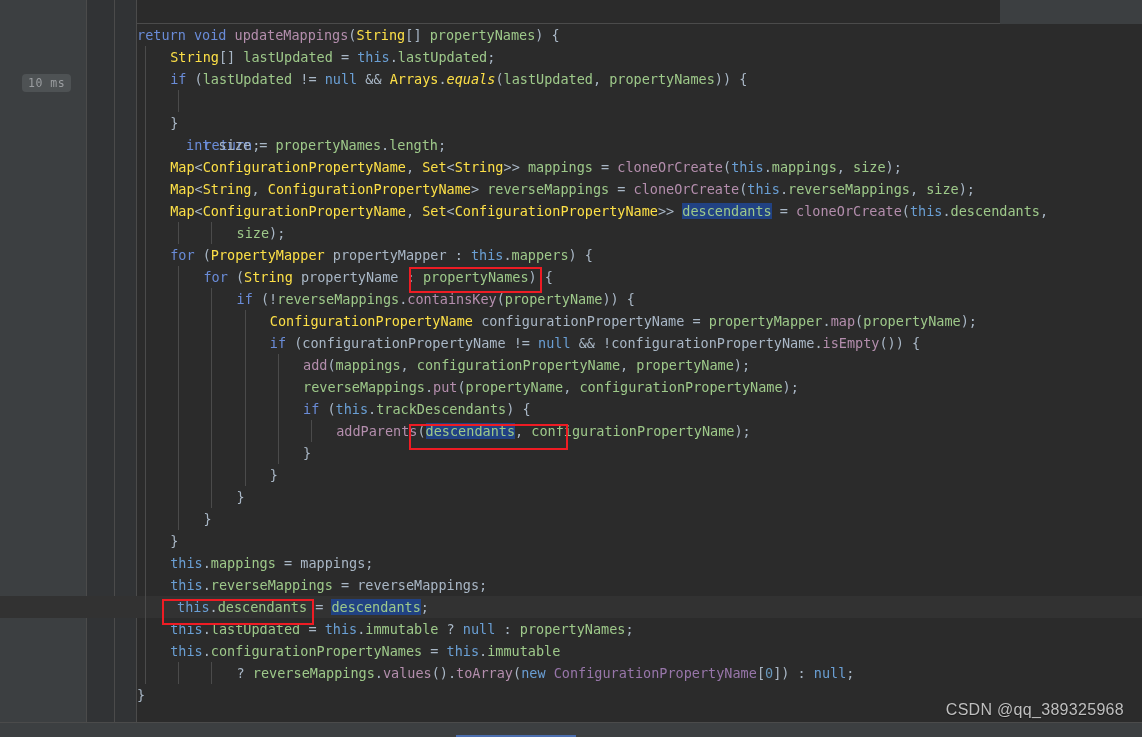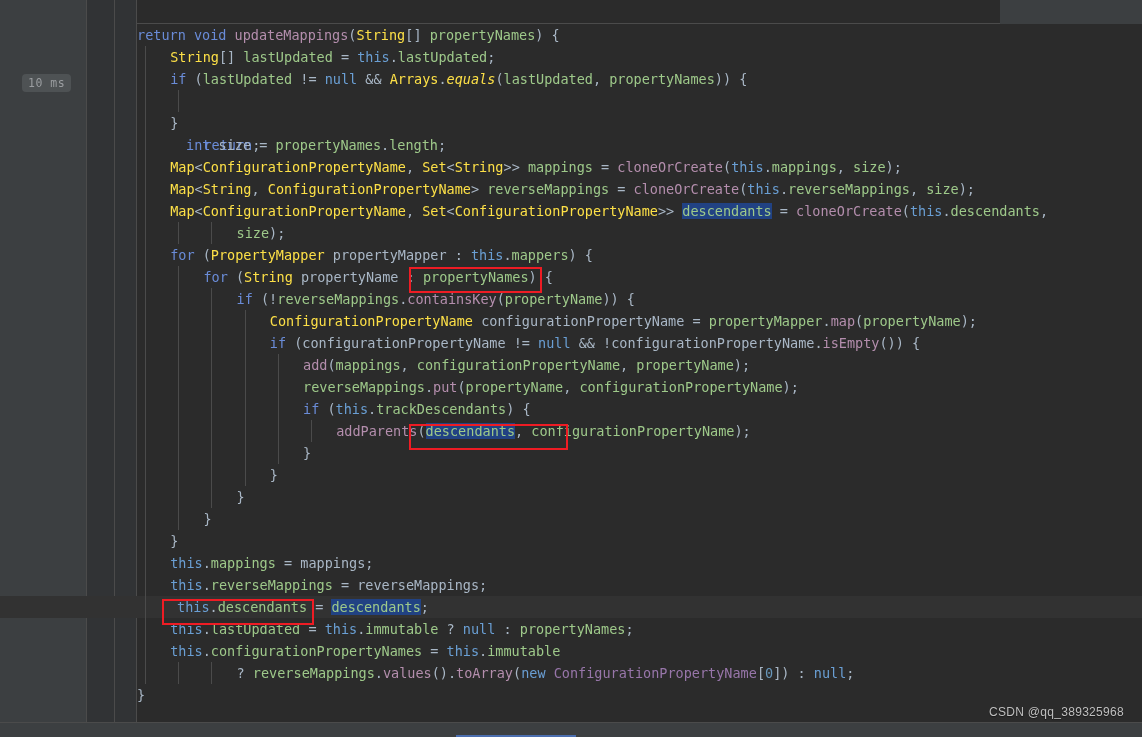--- a/index.html
+++ b/index.html
@@ -126,21 +126,21 @@
     position: absolute;
     left: 456px; bottom: 0; width: 120px; height: 2px;
     background: #4b6eaf;
   }
 
   
   .watermark {
     position: absolute;
     right: 18px; bottom: 18px;
     color: #bfbfbf;
-    font-size: 12px;
+    font-size: 16px;
     font-family: "Liberation Sans", sans-serif;
     letter-spacing: 0.3px;
     z-index: 50;
     text-shadow: 0 1px 1px rgba(0,0,0,.45);
   }
 </style>
 </head>
 <body>
 
 <div id="app">

